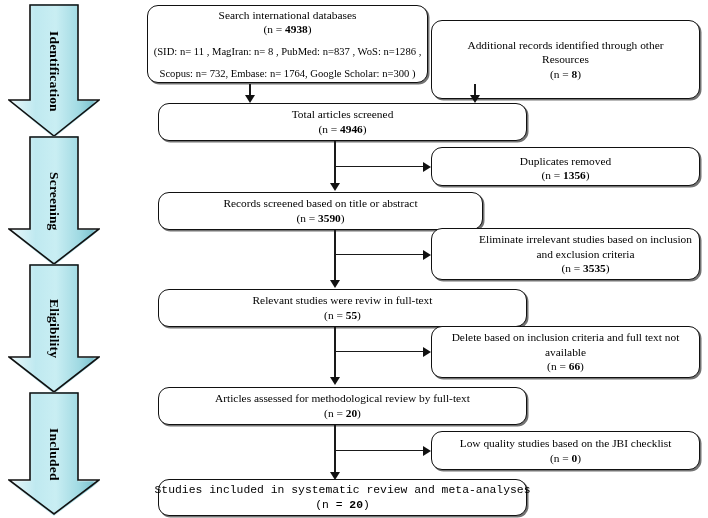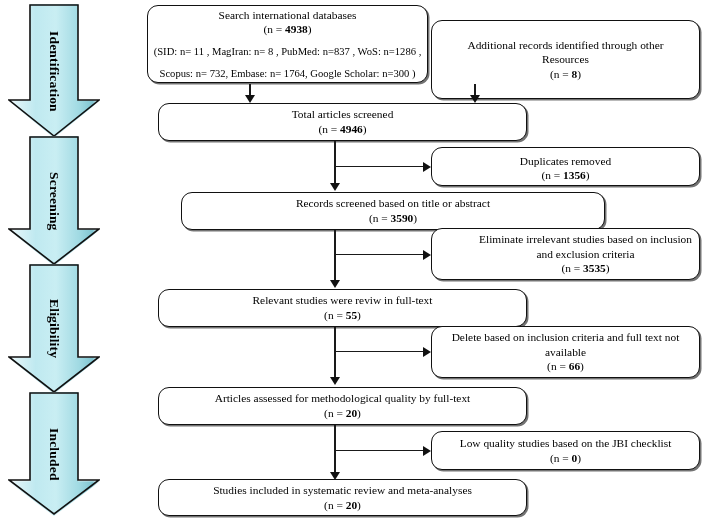--- a/index.html
+++ b/index.html
@@ -200,21 +200,21 @@
   <div class="conn h" style="left:334px; top:166px; width:90px;"></div>
   <div class="arrowhead-right" style="left:423px; top:161.5px;"></div>
 
   <div class="flow-box" style="left:431px; top:147px; width:269px; height:39px;justify-content:flex-end;">
     <span class="line">Duplicates removed</span>
     <span class="line count">
       <span>(n = </span><b>1356</b><span>)</span>
     </span>
   </div>
 
-  <div class="flow-box" style="left:158px; top:192px; width:424px; height:38px;margin-left:23px;">
+  <div class="flow-box" style="left:158px; top:192px; width:325px; height:38px;">
     <span class="line">Records screened based on title or abstract</span>
     <span class="line count">
       <span>(n = </span><b>3590</b><span>)</span>
     </span>
   </div>
 
   <div class="conn v" style="left:334px; top:230px; height:51px;"></div>
   <div class="arrowhead-down" style="left:329.8px; top:280px;"></div>
   <div class="conn h" style="left:334px; top:254px; width:90px;"></div>
   <div class="arrowhead-right" style="left:423px; top:249.5px;"></div>
@@ -241,38 +241,38 @@
 
   <div class="flow-box" style="left:431px; top:326px; width:269px; height:52px;">
     <span class="line">Delete based on inclusion criteria and full text not</span>
     <span class="line">available</span>
     <span class="line count">
       <span>(n = </span><b>66</b><span>)</span>
     </span>
   </div>
 
   <div class="flow-box" style="left:158px; top:387px; width:369px; height:38px;">
-    <span class="line">Articles assessed for methodological quality by full-text</span>
+    <span class="line">Articles assessed for methodological review by full-text</span>
     <span class="line count">
       <span>(n = </span><b>20</b><span>)</span>
     </span>
   </div>
 
   <div class="conn v" style="left:334px; top:425px; height:48px;"></div>
   <div class="arrowhead-down" style="left:329.8px; top:472px;"></div>
   <div class="conn h" style="left:334px; top:450px; width:90px;"></div>
   <div class="arrowhead-right" style="left:423px; top:445.5px;"></div>
 
   <div class="flow-box" style="left:431px; top:431px; width:269px; height:39px;">
     <span class="line">Low quality studies based on the JBI checklist</span>
     <span class="line count">
       <span>(n = </span><b>0</b><span>)</span>
     </span>
   </div>
 
-  <div class="flow-box" style="left:158px; top:479px; width:369px; height:37px;">
+  <div class="flow-box" style="left:158px; top:479px; width:369px; height:37px;font-family:Liberation Mono, monospace;">
     <span class="line">Studies included in systematic review and meta-analyses</span>
     <span class="line count">
       <span>(n = </span><b>20</b><span>)</span>
     </span>
   </div>
 
 </div>
 
 </body></html>

